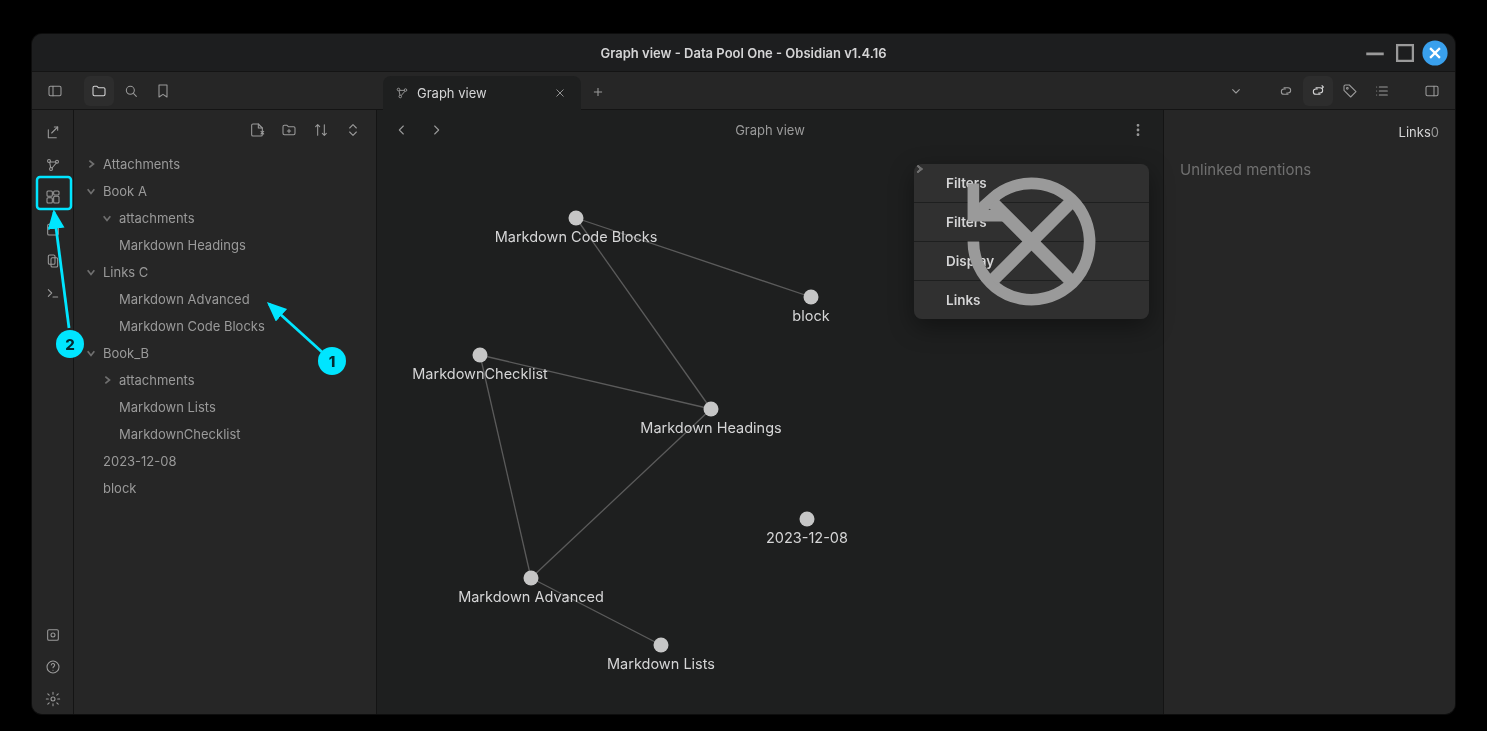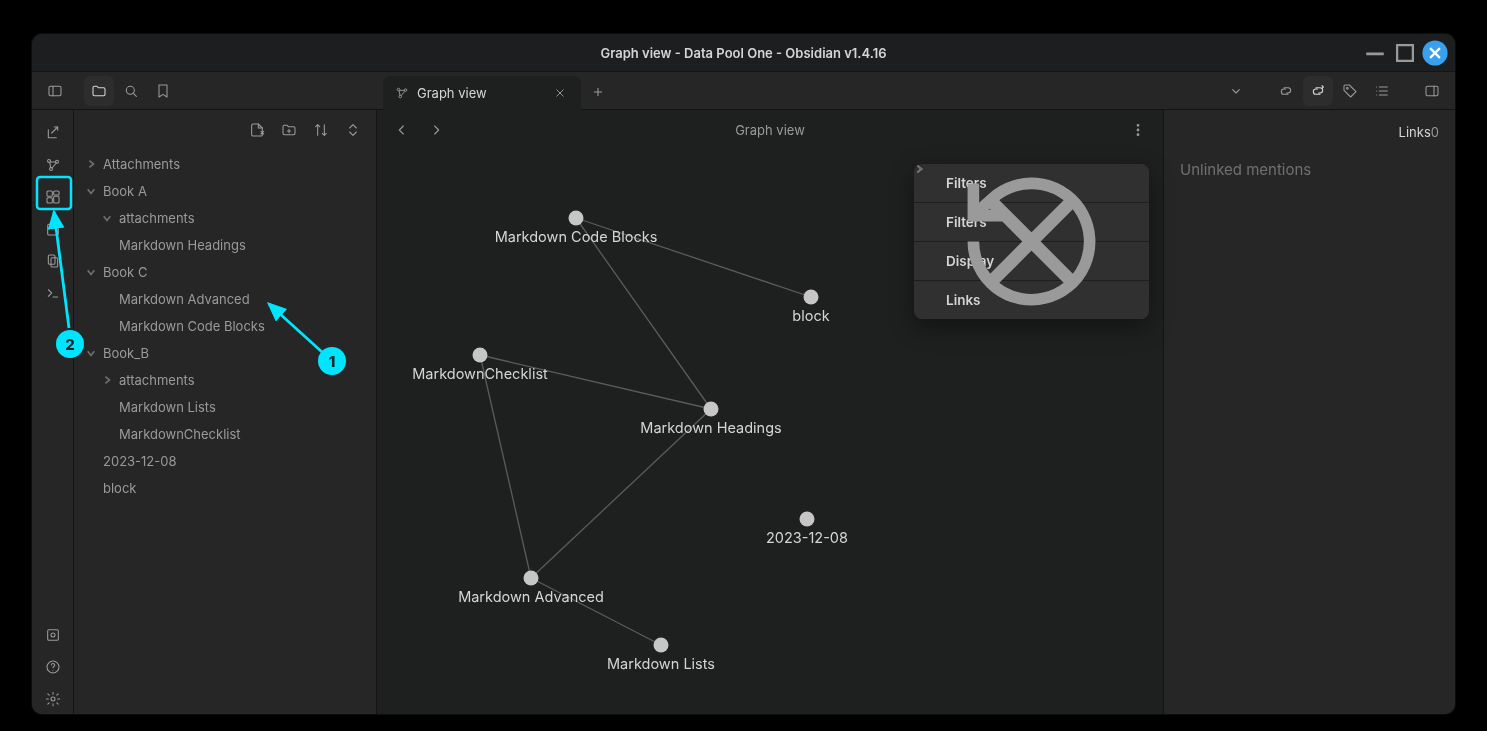--- a/index.html
+++ b/index.html
@@ -429,21 +429,21 @@
             <div class="tr-row" style="padding-left: 26px;">
               <span class="chev"></span>
               <span class="lbl">Markdown Headings</span>
             </div>
             <div class="tr-row" style="padding-left: 10px;">
               <span class="chev">
                 <svg viewBox="0 0 12 12">
                   <path d="m2 4 4 5 4-5"></path>
                 </svg>
               </span>
-              <span class="lbl">Book C</span>
+              <span class="lbl">Links C</span>
             </div>
             <div class="tr-row" style="padding-left: 26px;">
               <span class="chev"></span>
               <span class="lbl">Markdown Advanced</span>
             </div>
             <div class="tr-row" style="padding-left: 26px;">
               <span class="chev"></span>
               <span class="lbl">Markdown Code Blocks</span>
             </div>
             <div class="tr-row" style="padding-left: 10px;">

